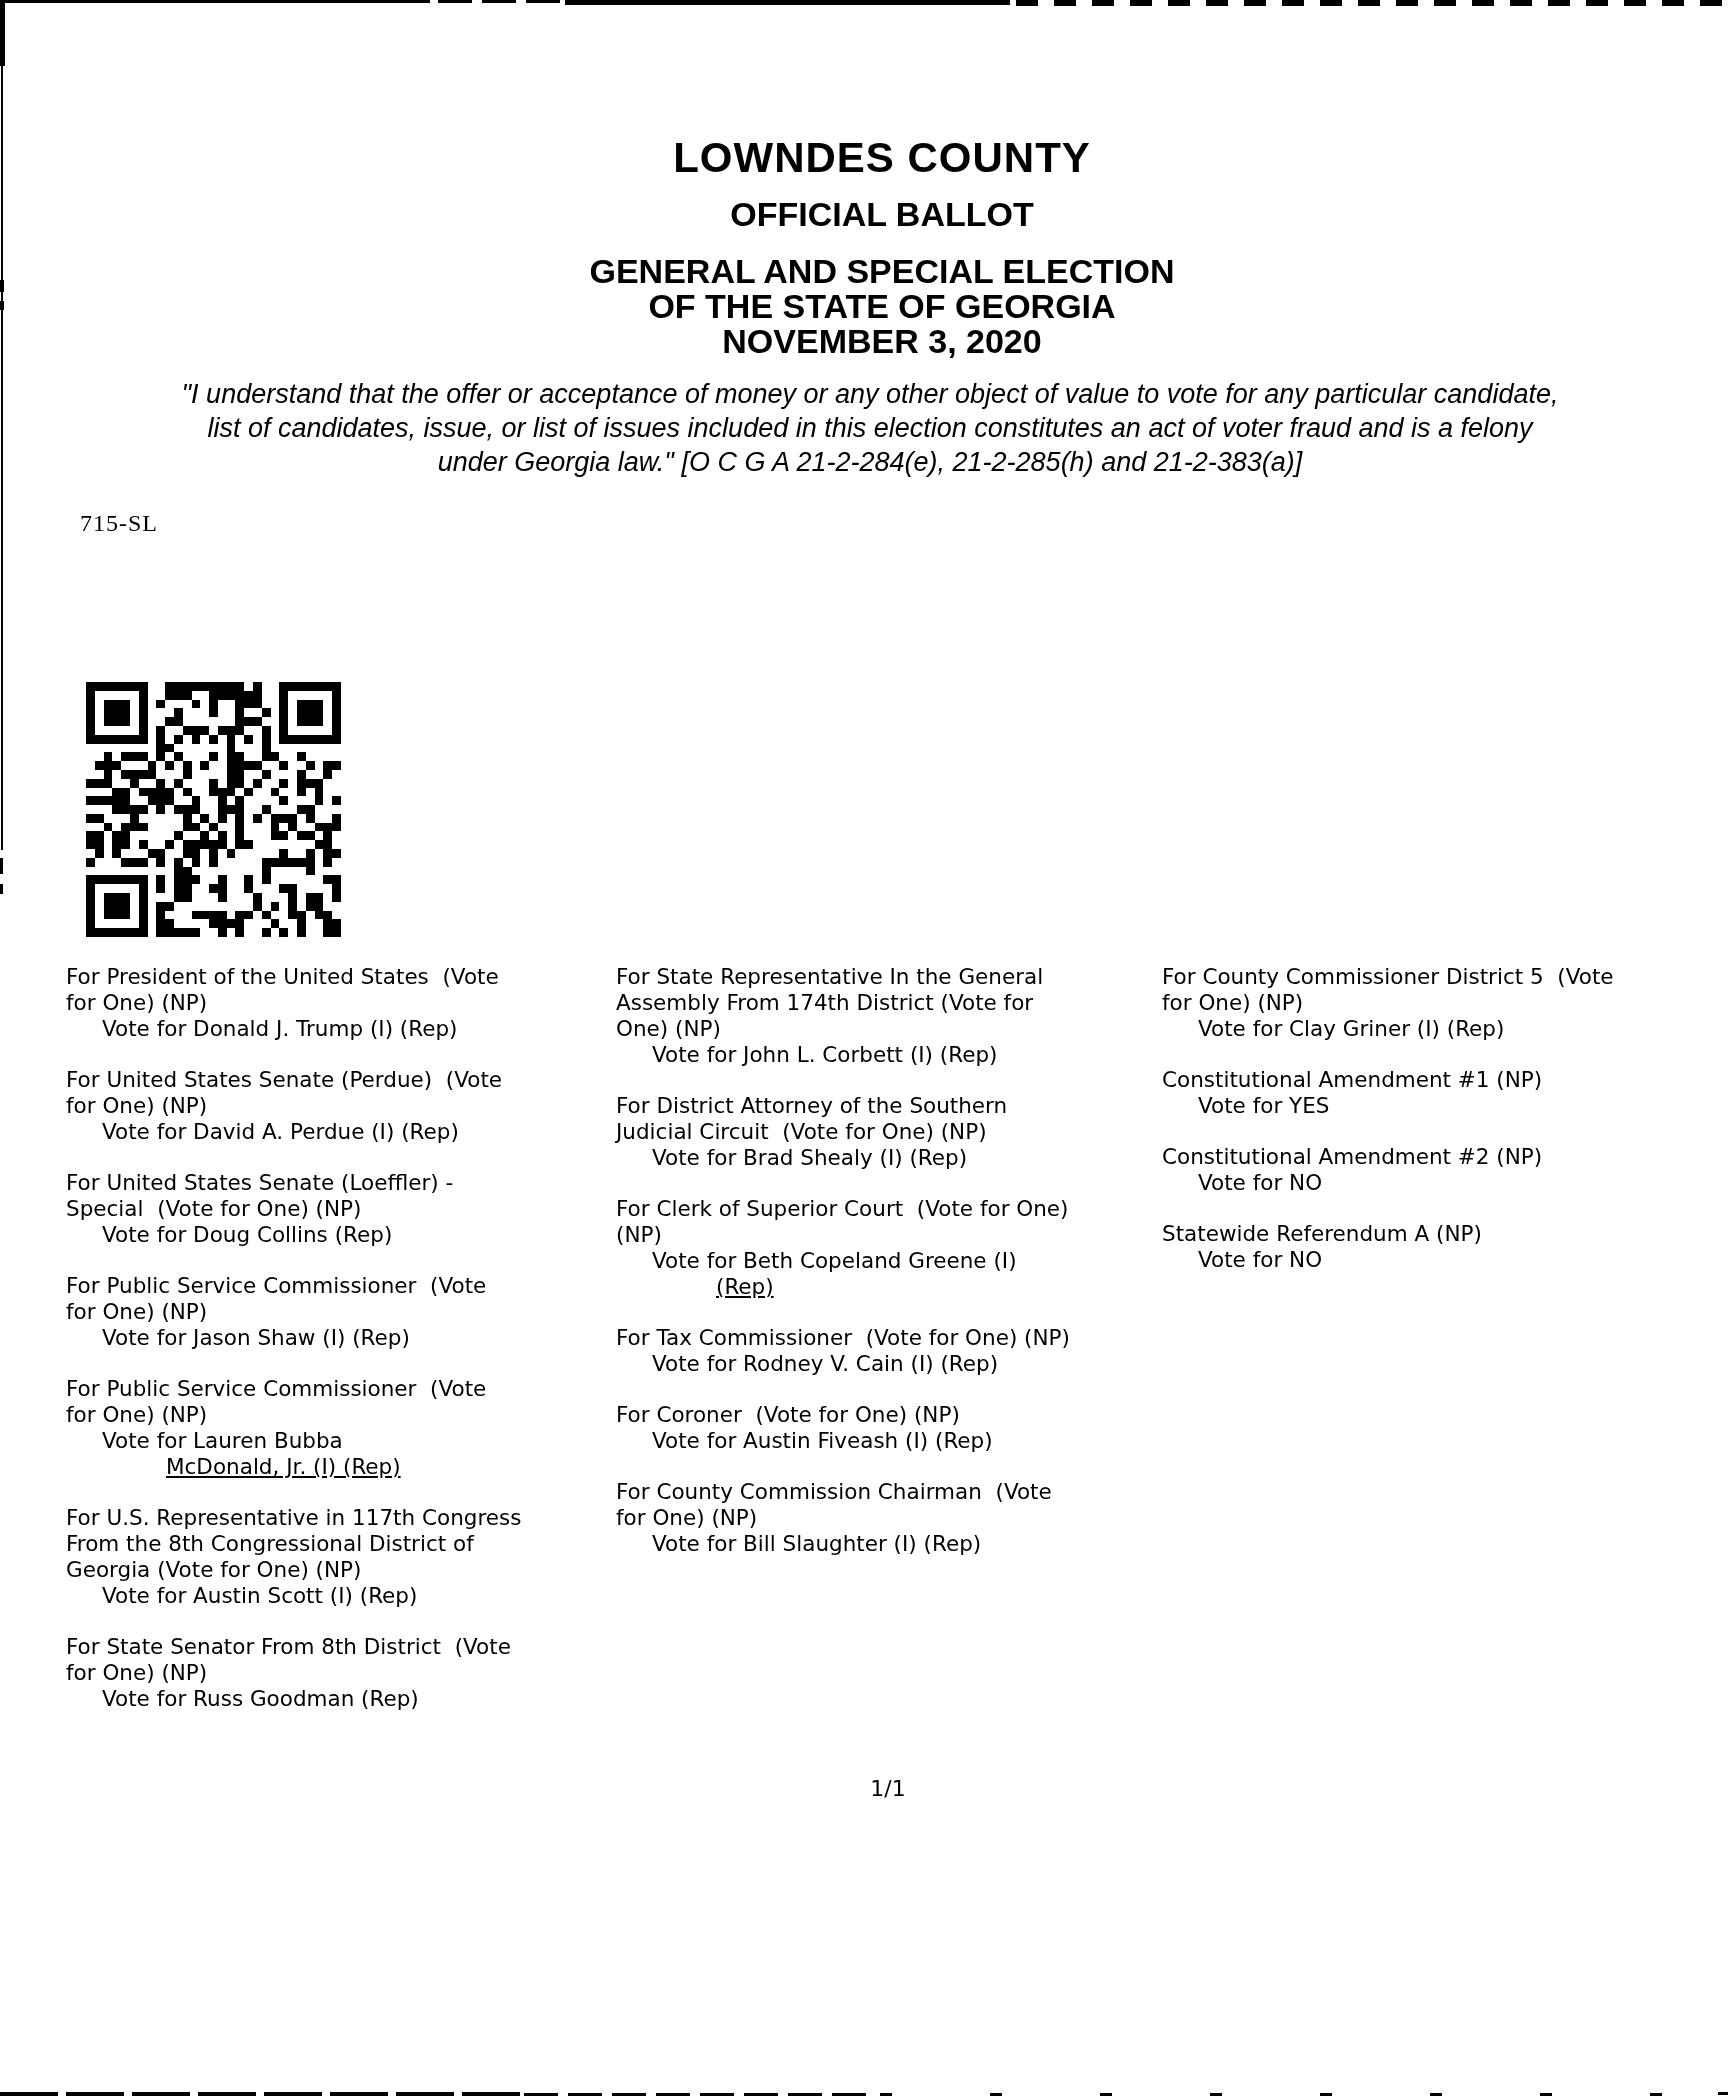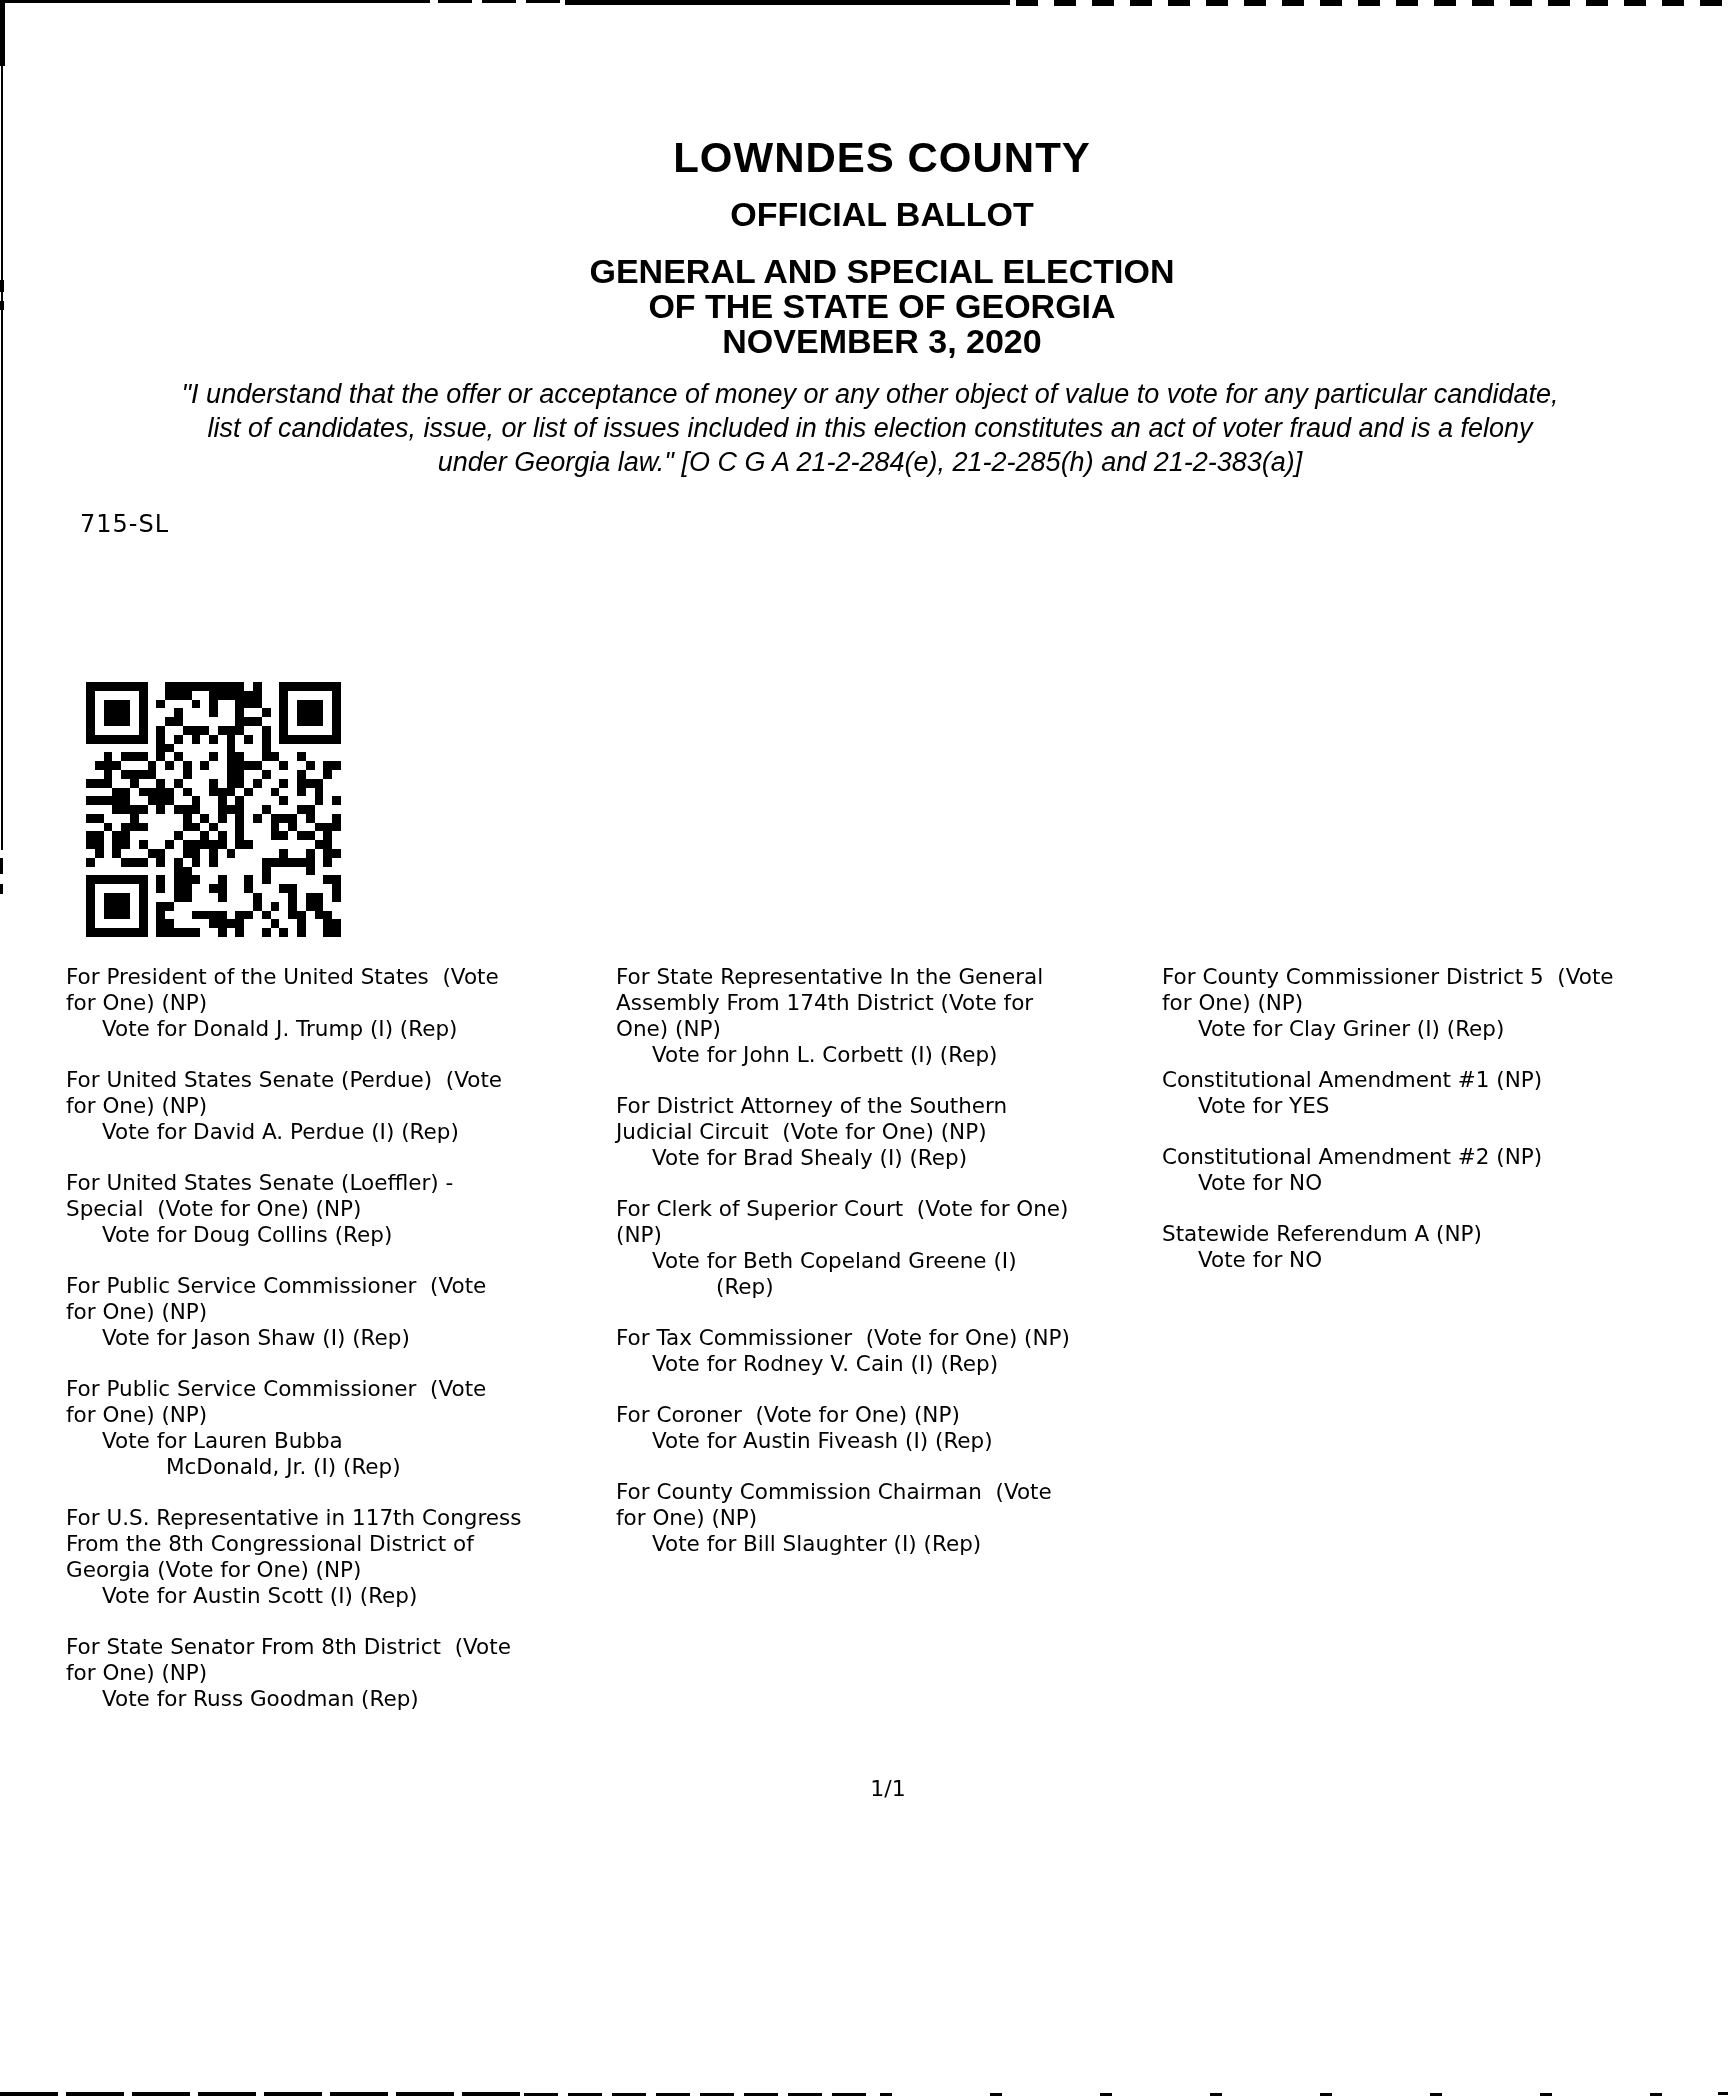--- a/index.html
+++ b/index.html
@@ -19,36 +19,36 @@
   .dash-d{position:absolute;height:4px;background:repeating-linear-gradient(90deg,#000 0 58px,transparent 58px 66px);}
 
   
   .header{position:absolute;left:18px;top:136px;width:1728px;text-align:center;
           font-family:"Liberation Sans",sans-serif;font-weight:bold;}
   .h-county{font-size:42px;line-height:44px;letter-spacing:1px;}
   .h-ballot{font-size:34px;line-height:36px;margin-top:16px;}
   .h-election{font-size:34px;line-height:35px;margin-top:22px;}
   .disclaimer{position:absolute;left:40px;top:377px;width:1660px;text-align:center;
           font-family:"Liberation Sans",sans-serif;font-style:italic;font-size:27px;line-height:34px;}
-  .sheet-code{position:absolute;left:80px;top:510px;font-size:24px;letter-spacing:1px;}
+  .sheet-code{position:absolute;left:80px;top:510px;font-size:24px;letter-spacing:1px;font-family:Liberation Serif, serif;}
 
   
   .qr{position:absolute;left:77px;top:682px;width:273px;height:255px;}
   .qr svg{width:100%;height:100%;shape-rendering:crispEdges;}
 
   
   .col{position:absolute;top:964px;}
   #col-0{left:66px;width:552px;}
   #col-1{left:616px;width:550px;}
   #col-2{left:1162px;width:556px;}
   .contest{margin-bottom:25px;}
   .ln{font-size:21.5px;line-height:26px;white-space:pre;}
   .i0{margin-left:0;}
   .i1{margin-left:36px;}
-  .i2{margin-left:100px;}
+  .i2{margin-left:100px;text-decoration:underline;}
 
   .page-num{position:absolute;left:24px;top:1776px;width:1728px;text-align:center;font-size:22px;}
 </style>
 </head>
 <body>
 
 <div class="mark" style="left:0;top:0;width:430px;height:3px;"></div>
 <div class="dash-a" style="left:438px;top:0;width:125px;"></div>
 <div class="mark" style="left:565px;top:0;width:445px;height:5px;"></div>
 <div class="dash-b" style="left:1016px;top:0;width:712px;"></div>

